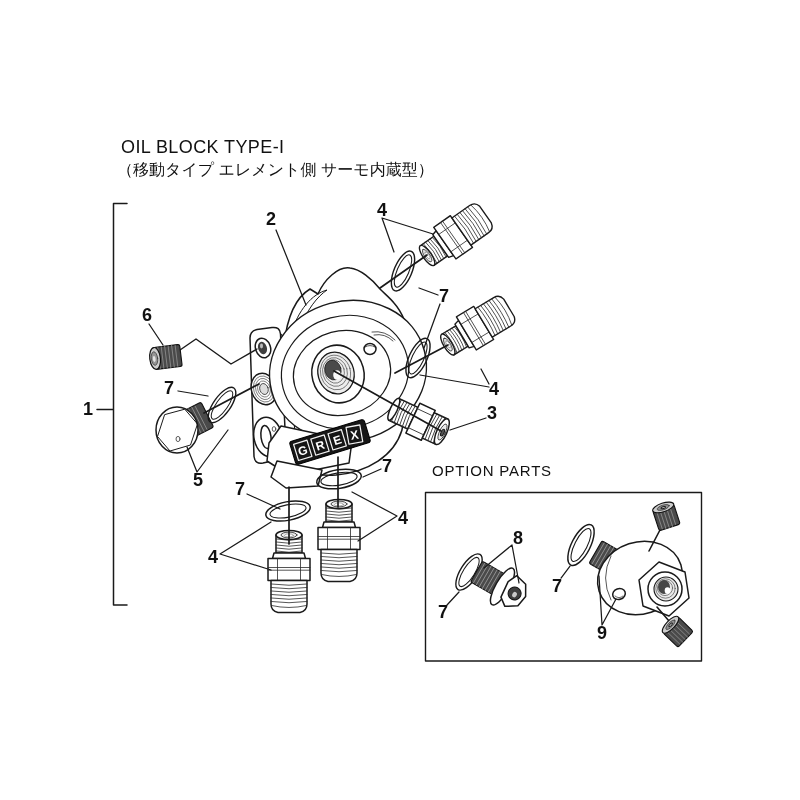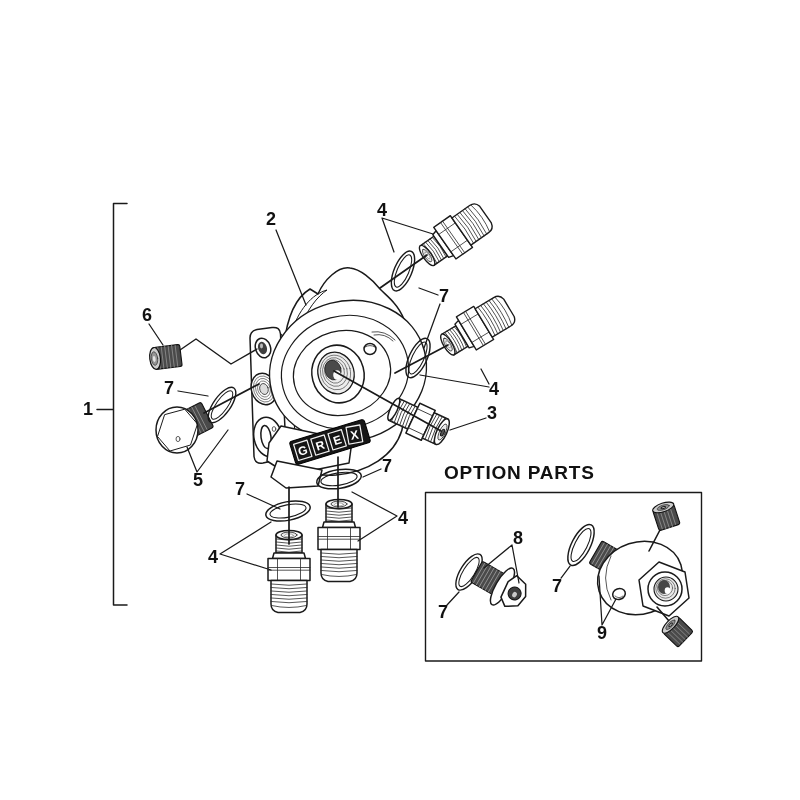--- a/index.html
+++ b/index.html
@@ -2,21 +2,21 @@
 <html><head>
 <meta charset="utf-8">
 <style>
   html,body{margin:0;padding:0;background:#fff;}
   .stage{position:relative;width:800px;height:800px;background:#fff;overflow:hidden;
          font-family:"Liberation Sans",sans-serif;color:#111;}
   .art{position:absolute;left:0;top:0;}
   .title{position:absolute;left:121px;top:136px;line-height:22px;}
   .title .l1{font-size:18px;letter-spacing:.4px;}
   .title .l2{font-size:16px;margin-left:-4px;margin-top:1px;}
-  .opt-title{position:absolute;left:444px;top:462px;font-size:19px;font-weight:700;letter-spacing:.8px;}
+  .opt-title{position:absolute;left:432px;top:462px;font-size:15px;font-weight:400;letter-spacing:.8px;}
   .num{position:absolute;font-size:18px;font-weight:700;transform:translate(-50%,-50%);}
   .shape{fill:#fff;stroke:#1a1a1a;stroke-width:1.5;}
   .ln{fill:none;stroke:#1a1a1a;}
   .th{fill:none;stroke:#2a2a2a;stroke-width:.8;}
   text.logo-letter{font-family:"Liberation Sans",sans-serif;font-size:12px;font-weight:700;fill:#fff;text-anchor:middle;}
 </style>
 </head>
 <body>
 
 <div class="stage">
@@ -215,20 +215,24 @@
              M271,522 L220,554 L271,570
              M352,492 L397,516 L358,541
              M381,469 L363,477
              M447,605 L459,592
              M484,568 L512,545 L519,583
              M561,578 L570,566
              M599,576 L602,625 L616,599"></path>
   </g>
 </svg>
 
+<div class="title">
+  <div class="l1">OIL BLOCK TYPE-I</div>
+  <div class="l2">（移動タイプ エレメント側 サーモ内蔵型）</div>
+</div>
 
 <div class="opt-title">OPTION PARTS</div>
 
 <div class="num" style="left:88px;top:409px">1</div>
 <div class="num" style="left:271px;top:219px">2</div>
 <div class="num" style="left:382px;top:210px">4</div>
 <div class="num" style="left:444px;top:296px">7</div>
 <div class="num" style="left:494px;top:389px">4</div>
 <div class="num" style="left:492px;top:413px">3</div>
 <div class="num" style="left:147px;top:315px">6</div>

